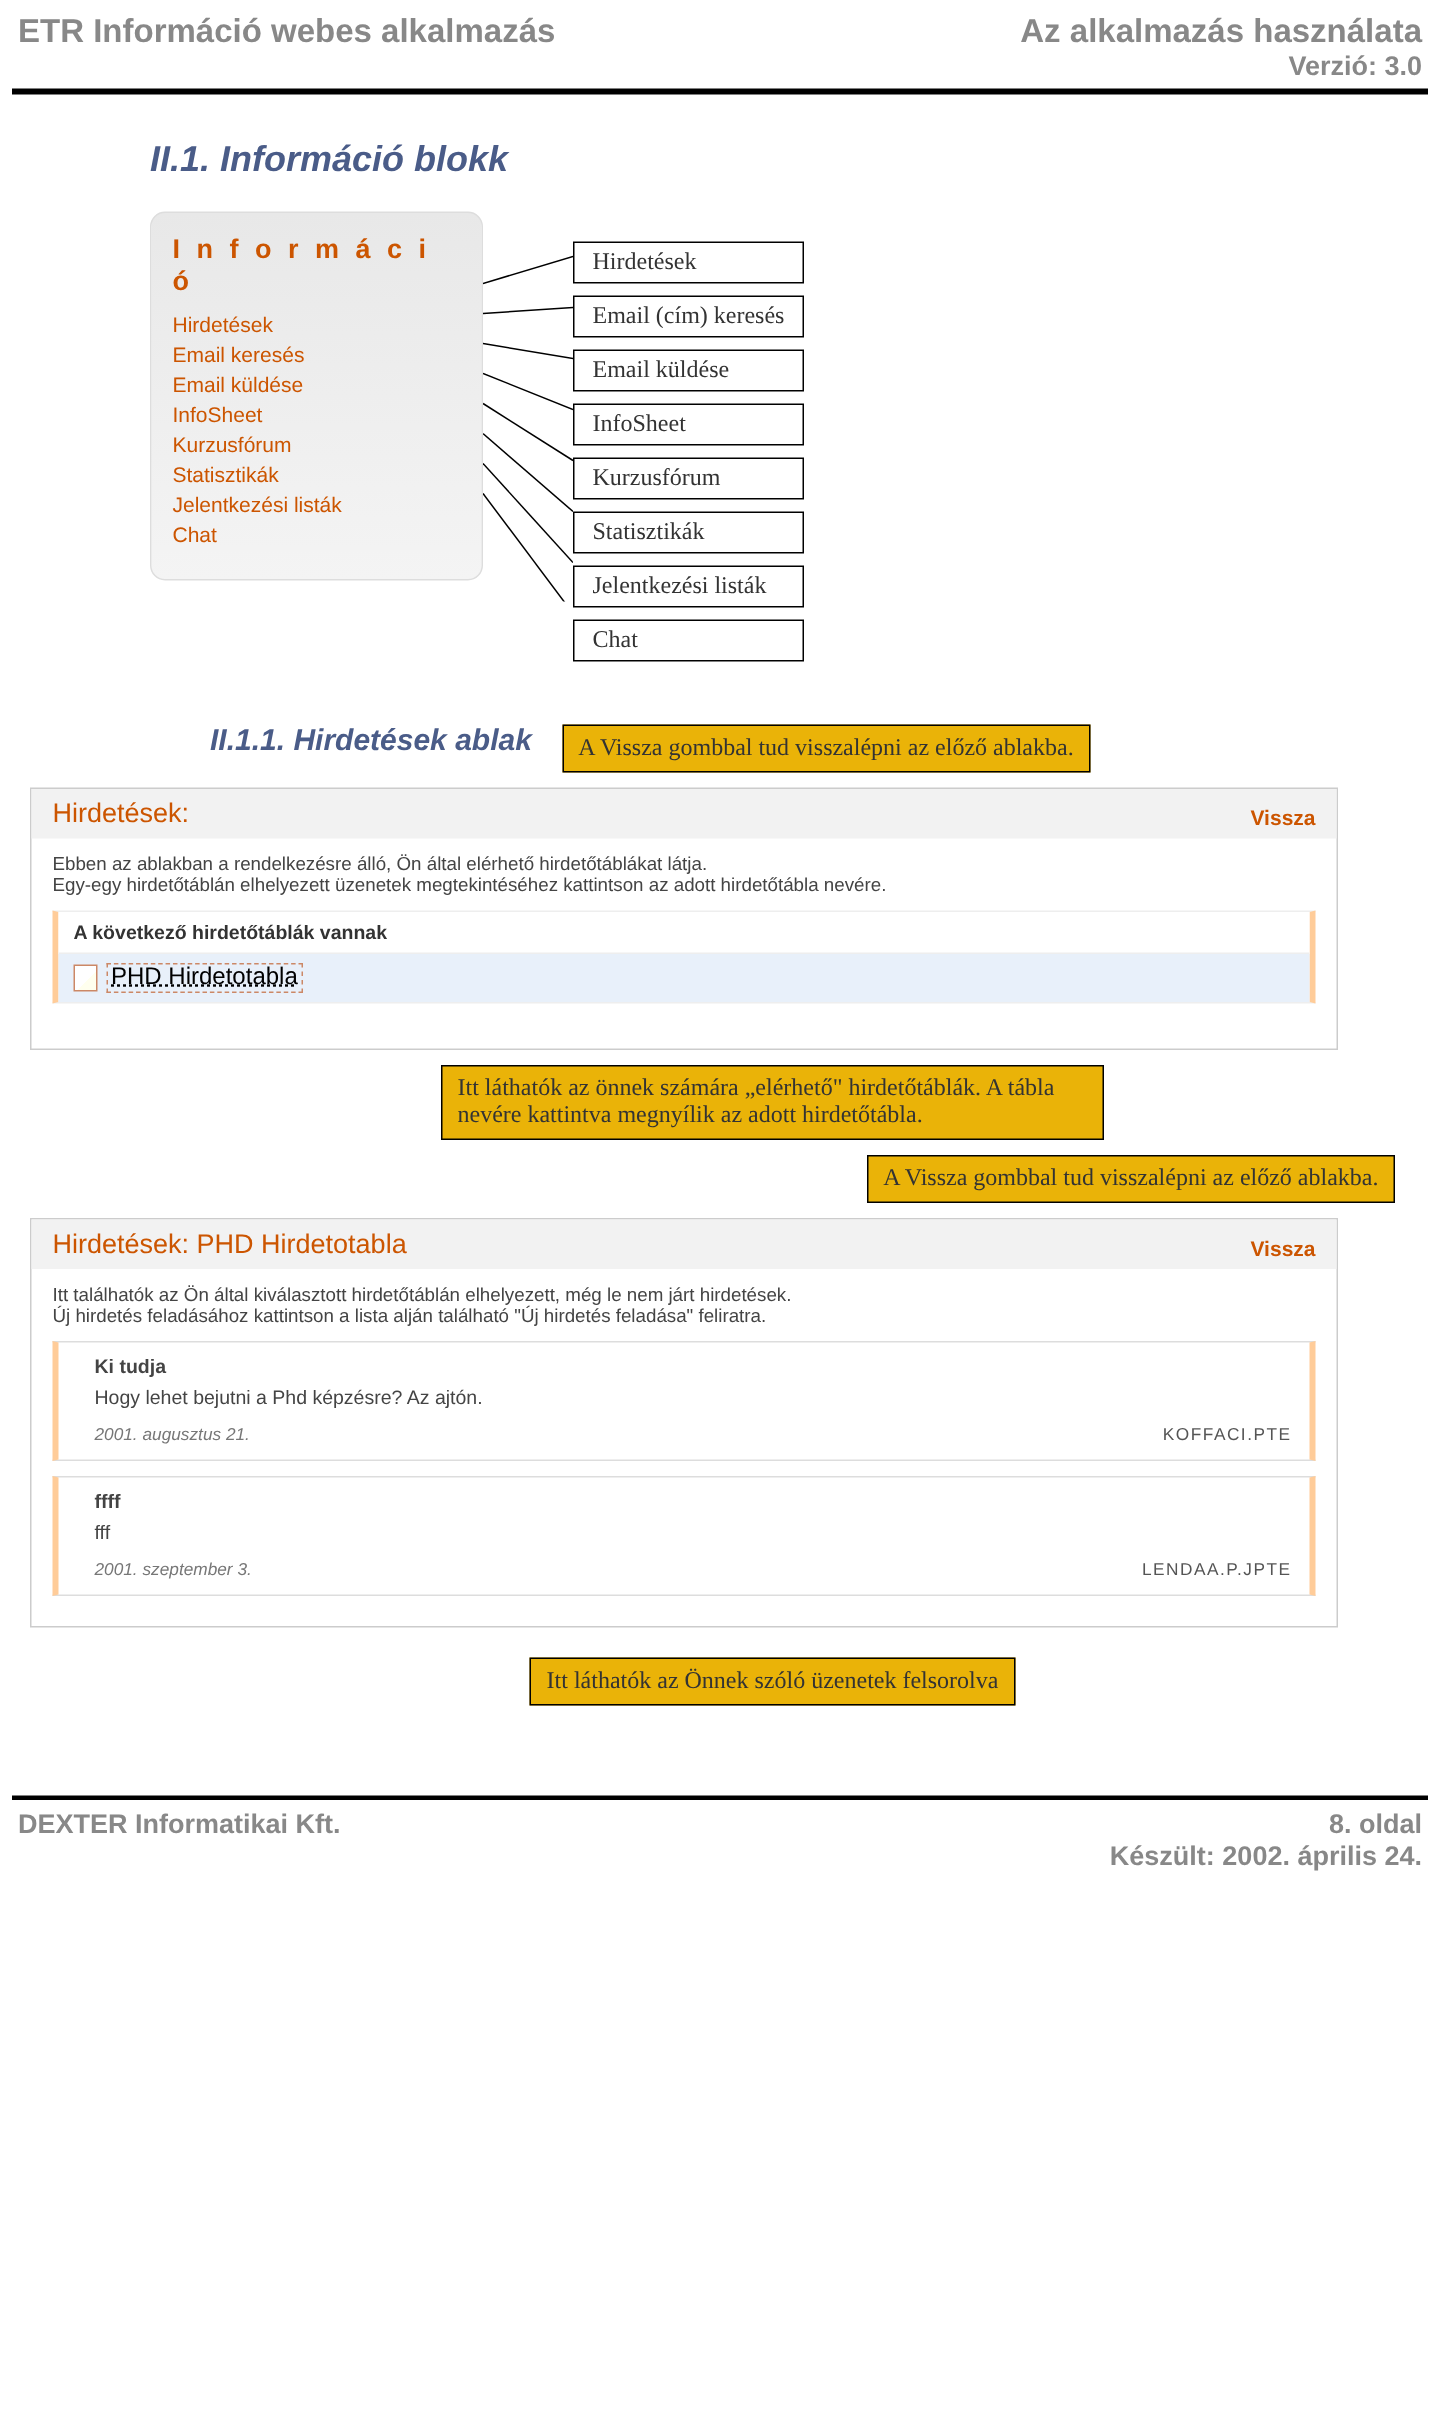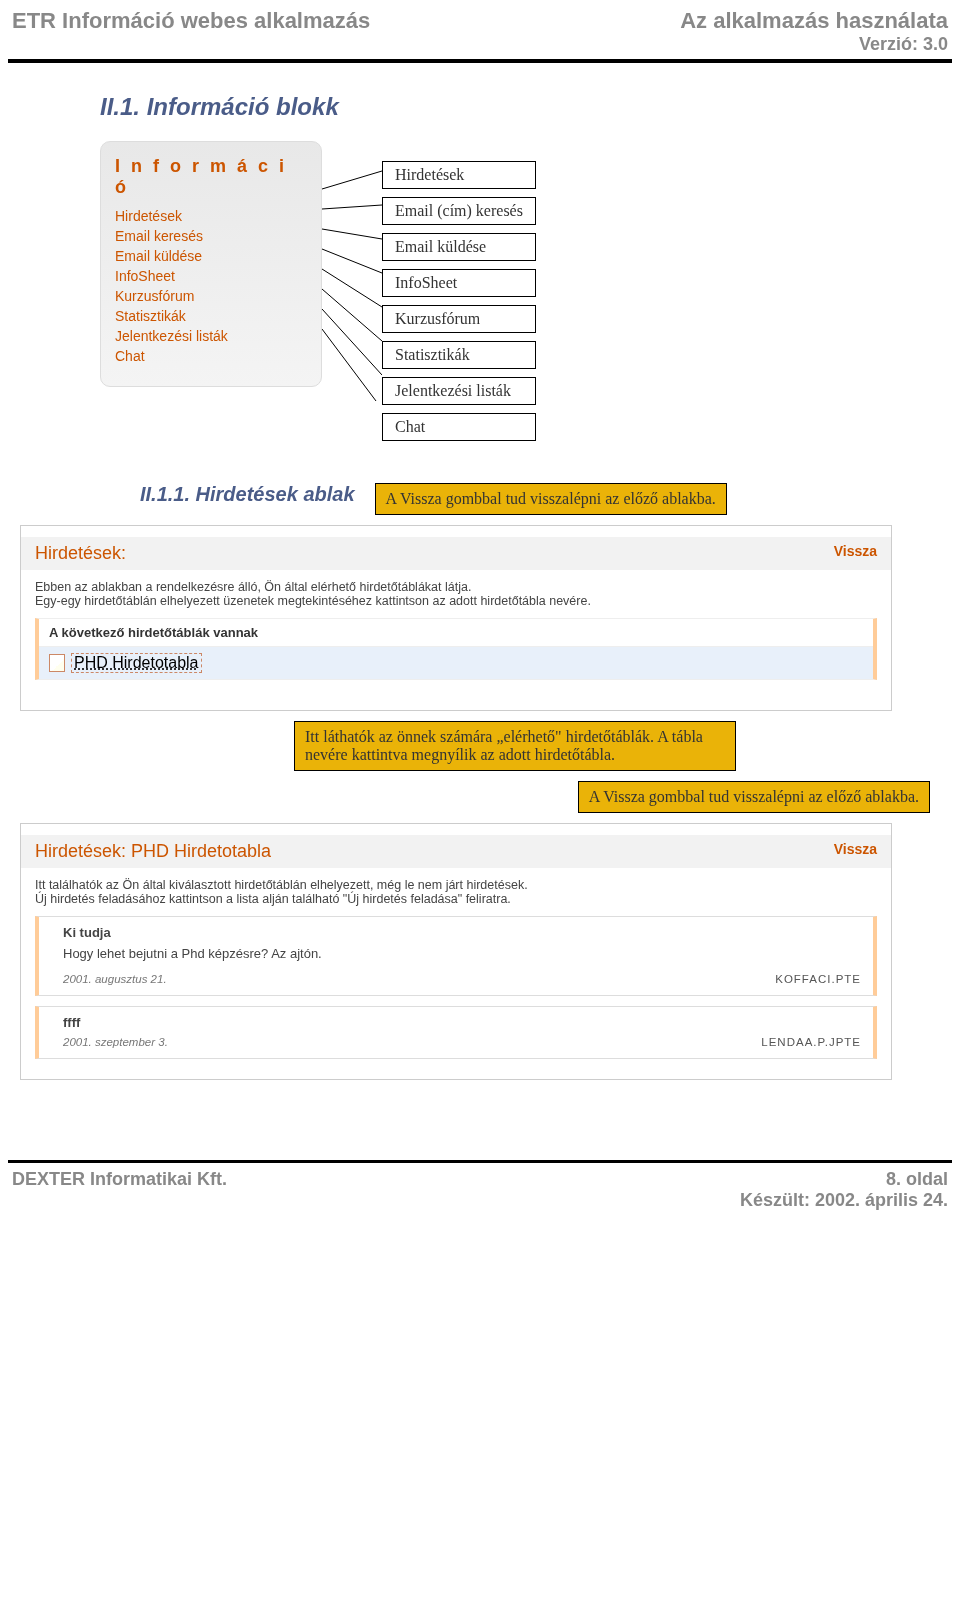--- a/index.html
+++ b/index.html
@@ -73,26 +73,25 @@
     border: 1px solid #ccc;
     margin: 10px 0 20px -80px;
     width: 870px;
     font-size: 13px;
     background: #fff;
     position: relative;
   }
   .panel-header {
     display:flex;
     justify-content: space-between;
-    align-items: flex-start;
+    align-items: flex-end;
     padding: 6px 14px;
     background: #f2f2f2;
     color: #cc5500;
     font-size: 18px;
-    margin-top: 11px;
   }
   .panel-header .vissza {
     color: #cc5500;
     font-size: 14px;
     font-weight: bold;
     cursor: pointer;
   }
   .panel-body { padding: 10px 14px; color:#444; font-size: 12.5px; }
   .subpanel {
     border-left: 4px solid #ffcc99;
@@ -252,28 +251,32 @@
         <div class="msg-title">Ki tudja</div>
         <div class="msg-text">Hogy lehet bejutni a Phd képzésre? Az ajtón.</div>
         <div class="msg-meta">
           <span>2001. augusztus 21.</span>
           <span class="author">KOFFACI.PTE</span>
         </div>
       </div>
 
       <div class="msg-block">
         <div class="msg-title">ffff</div>
+        <div class="msg-text">fff</div>
         <div class="msg-meta">
           <span>2001. szeptember 3.</span>
           <span class="author">LENDAA.P.JPTE</span>
         </div>
       </div>
     </div>
   </div>
 
+  <div style="display:flex; justify-content:center; margin-top:10px;">
+    <div class="annot-box">Itt láthatók az Önnek szóló üzenetek felsorolva</div>
+  </div>
 </div>
 
 <div class="footer">
   <div>DEXTER Informatikai Kft.</div>
   <div class="fr">
     <span>8. oldal</span>
     <span class="date">Készült: 2002. április 24.</span>
   </div>
 </div>
 

